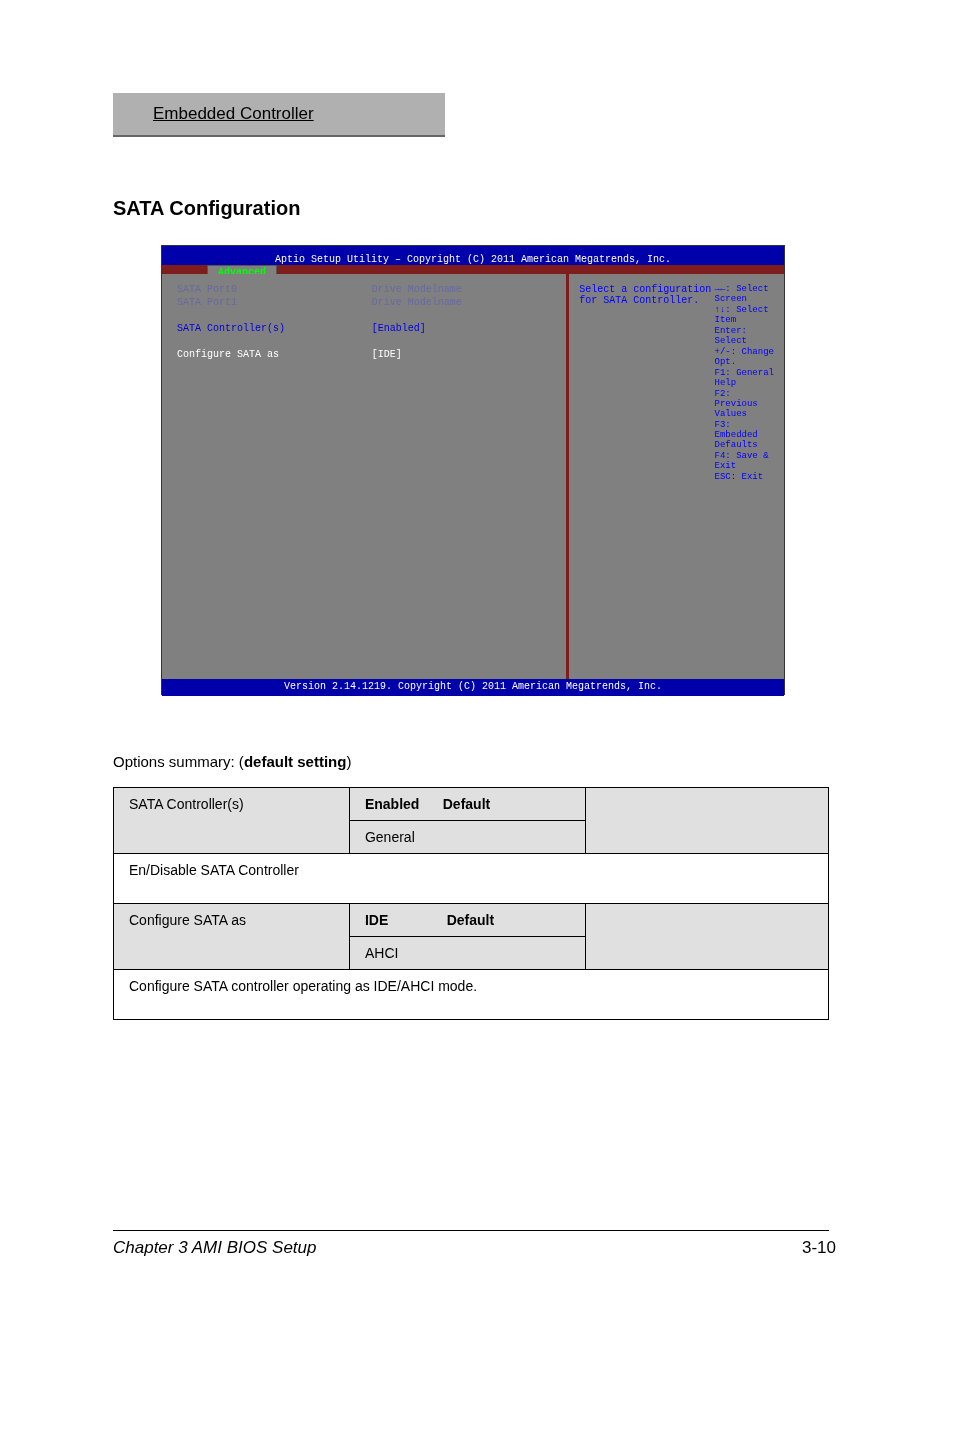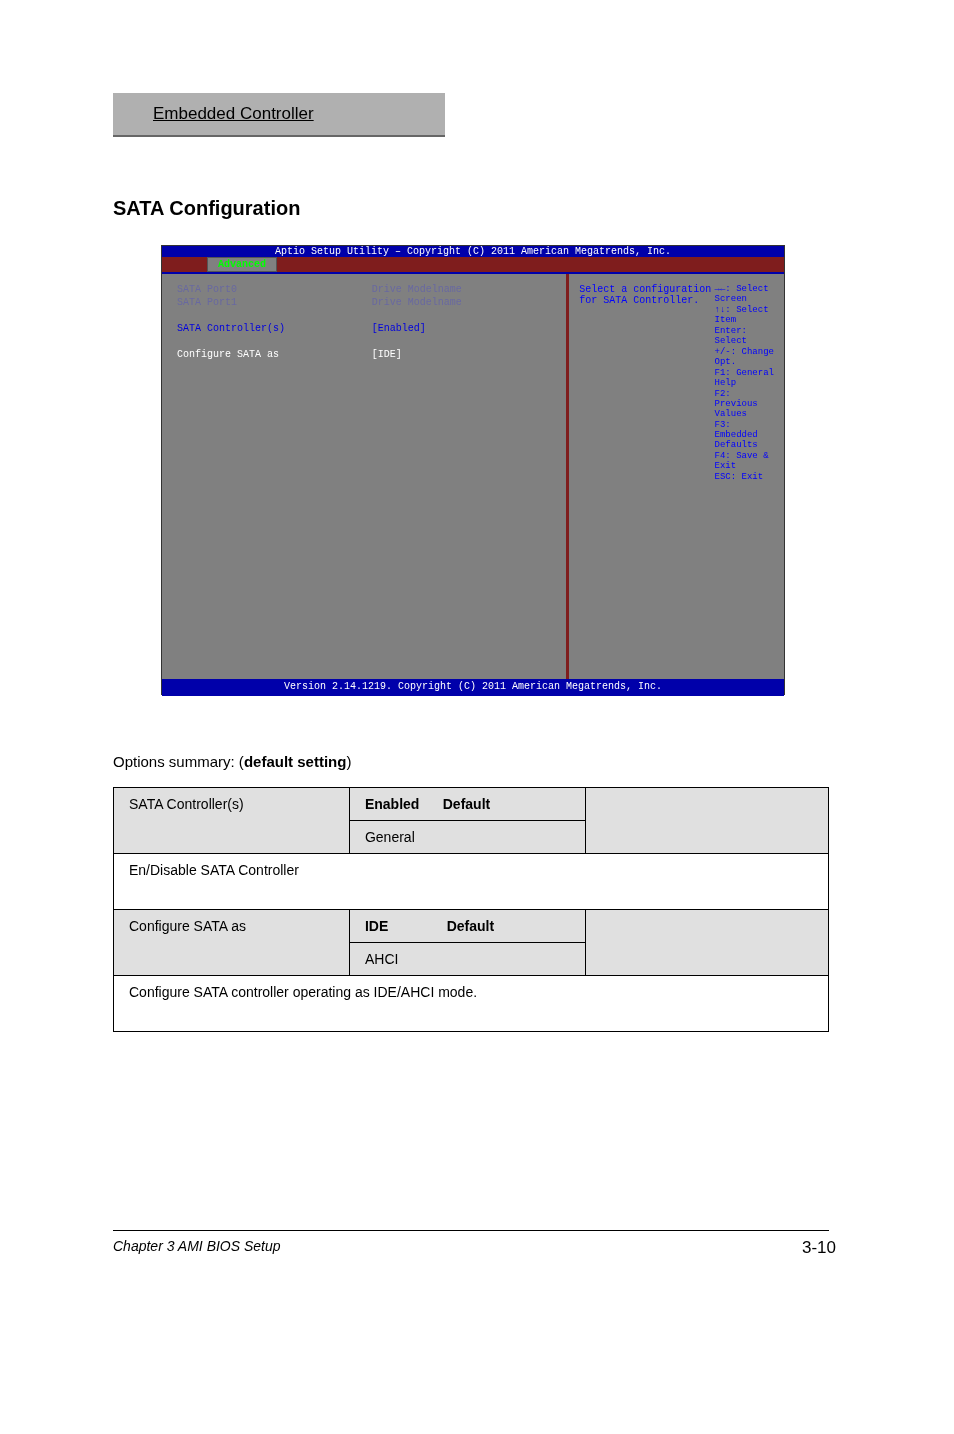--- a/index.html
+++ b/index.html
@@ -60,21 +60,21 @@
       width: 624px;
       height: 450px;
       border: 1px solid #333;
       font-family: 'Courier New', monospace;
       font-size: 10px;
     }
     .bios-title-bar {
       background: #0000aa;
       color: #ffffff;
       text-align: center;
-      padding: 0 0;
+      padding: 8px 0;
       height: 28px;
     }
     .bios-tabs {
       background: #7f1d1d;
       display: flex;
       padding-left: 45px;
       font-weight: bold;
     }
     .bios-tab {
       background: #808080;
@@ -162,35 +162,35 @@
       vertical-align: top;
     }
     .opt-header-cell {
       background: #e0e0e0;
       vertical-align: middle;
     }
     .opt-bold {
       font-weight: bold;
     }
     .opt-desc-cell {
-      height: 56px;
+      height: 50px;
     }
     
     .chapter-line {
       position: absolute;
       top: 1230px;
       left: 113px;
       width: 716px;
       border-top: 1px solid #000;
     }
     .chapter-text {
       position: absolute;
       top: 1238px;
       left: 113px;
-      font-size: 14px;
+      font-size: 17px;
       font-style: italic;
     }
     .page-num {
       position: absolute;
       top: 1238px;
       right: 118px;
       font-size: 17px;
     }
   </style>
 </head>

